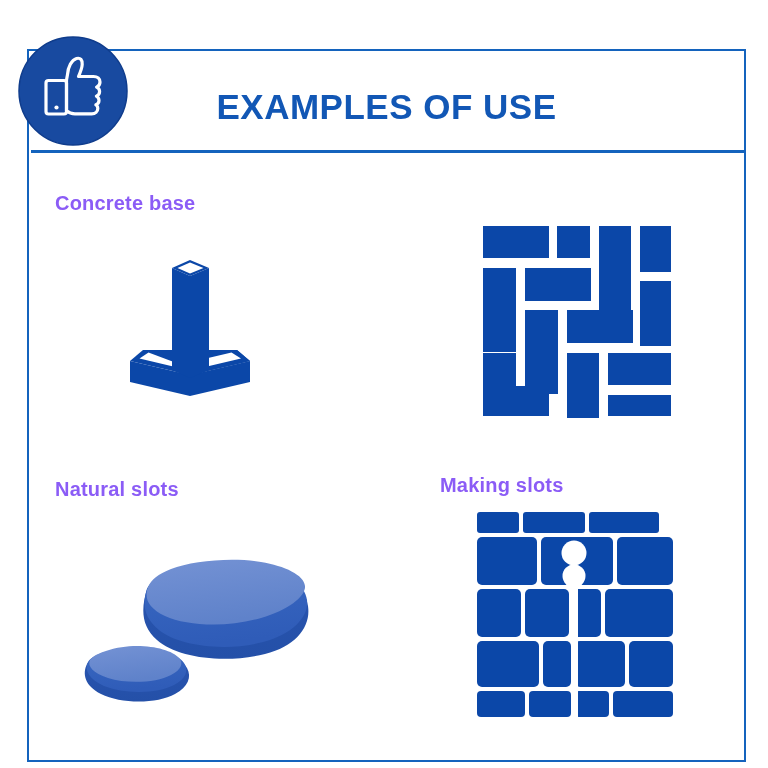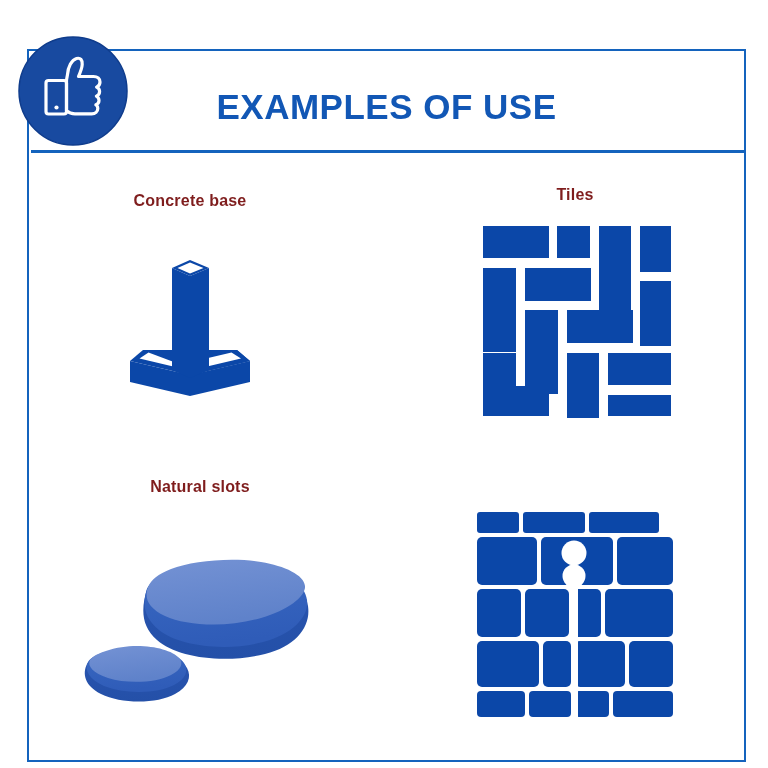--- a/index.html
+++ b/index.html
@@ -77,24 +77,24 @@
 
   
   .panel {
     position: absolute;
   }
   .panel-label {
     position: absolute;
     top: 0;
     left: 0;
     width: 100%;
-    text-align: center;
-    font-size: 16px;
+    text-align: left;
+    font-size: 20px;
     font-weight: bold;
-    color: #7f1d1d;
+    color: #8b5cf6;
     font-family: "Liberation Sans", sans-serif;
     letter-spacing: 0.2px;
   }
   .panel-art {
     position: absolute;
     top: 36px;
     left: 0;
     width: 100%;
   }
   .panel-art svg { display: block; margin: 0 auto; }
@@ -157,21 +157,20 @@
 
         <path d="M73 48 L92 40 L92 142 L73 150 Z" fill="#0b47a8"></path>
 
         <path d="M55 40 L73 32 L92 40 L73 48 Z" fill="#0b47a8"></path>
         <path d="M60.5 40 L73 34.5 L86.5 40 L73 45.5 Z" fill="#ffffff"></path>
       </svg>
     </div>
   </div>
 
   <div class="panel" id="panel-tiles">
-    <div class="panel-label">Tiles</div>
     <div class="panel-art">
       <svg width="196" height="196" viewBox="0 0 196 196" xmlns="http://www.w3.org/2000/svg">
         <g fill="#0b47a8">
           <rect x="6" y="4" width="66" height="32"></rect>
           <rect x="80" y="4" width="33" height="32"></rect>
           <rect x="122" y="4" width="32" height="84"></rect>
           <rect x="163" y="4" width="31" height="46"></rect>
 
           <rect x="6" y="46" width="33" height="84"></rect>
           <rect x="48" y="46" width="66" height="33"></rect>
@@ -229,20 +228,21 @@
                  C111 165 114 156 109 149 C103 140 84 134 63 134
                  C40 134 19 139 13 148 Z" fill="url(#gMid)"></path>
         <path d="M15 146 C12 152 18 159 33 164 C52 170 81 169 96 161
                  C106 156 109 149 104 144 C98 137 81 132 62 132
                  C41 132 20 139 15 146 Z" fill="url(#gTop)"></path>
       </svg>
     </div>
   </div>
 
   <div class="panel" id="panel-slots">
+    <div class="panel-label">Making slots</div>
     <div class="panel-art">
       <svg width="200" height="208" viewBox="0 0 200 208" xmlns="http://www.w3.org/2000/svg">
         <g fill="#0b47a8">
 
           <rect x="2" y="2" width="42" height="21" rx="3"></rect>
           <rect x="48" y="2" width="62" height="21" rx="3"></rect>
           <rect x="114" y="2" width="70" height="21" rx="3"></rect>
 
           <rect x="2" y="27" width="60" height="48" rx="5"></rect>
           <rect x="66" y="27" width="72" height="48" rx="5"></rect>

